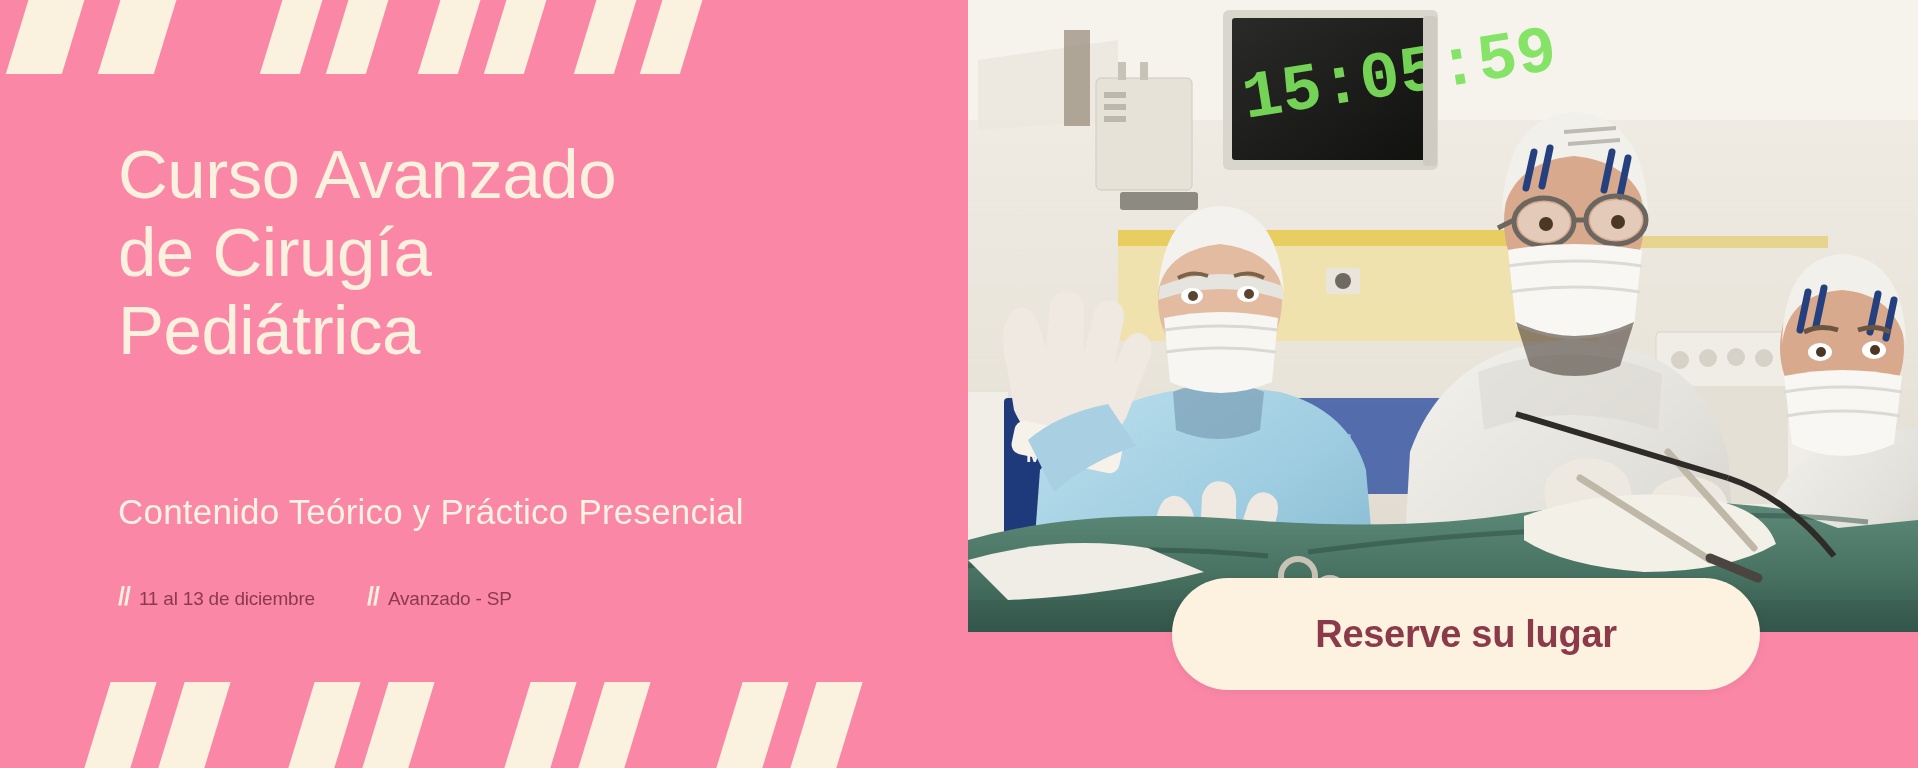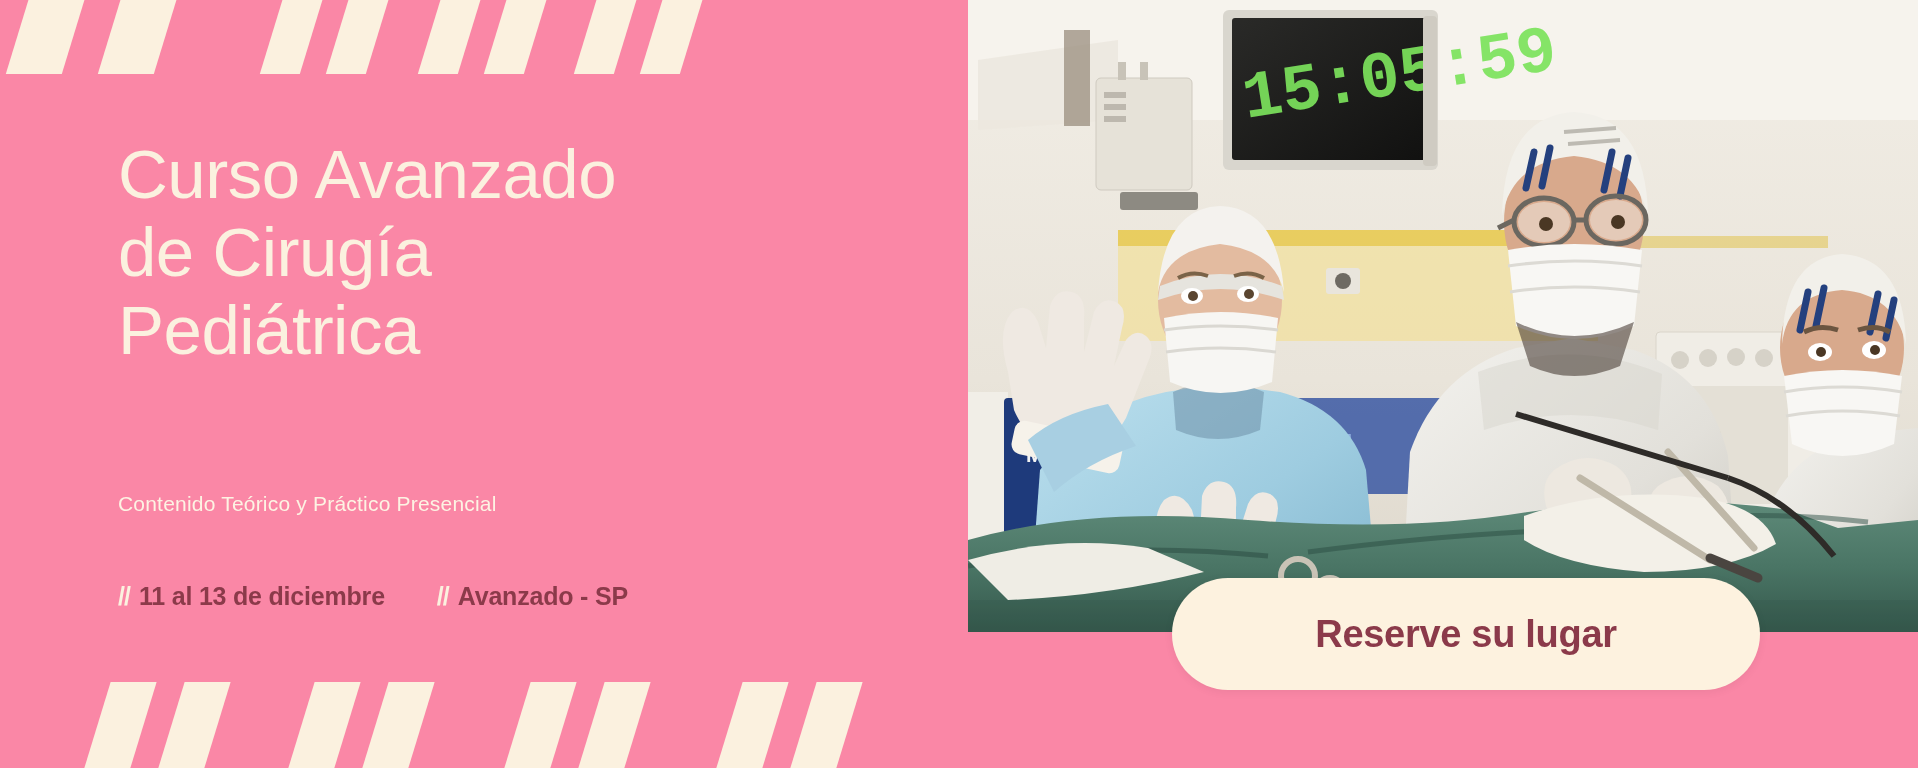--- a/index.html
+++ b/index.html
@@ -33,35 +33,35 @@
     color:#FBF1DF;
     font-size:69px;
     line-height:1.13;
     font-weight:400;
     letter-spacing:-0.5px;
     white-space:pre-line;
   }
   .subtitle{
     position:absolute;left:118px;top:492px;
     color:#FDF3E3;
-    font-size:21px;
+    font-size:35px;
     font-weight:400;
     letter-spacing:0.2px;
   }
   .meta-row{
     position:absolute;left:118px;top:582px;
     display:flex;align-items:center;gap:52px;
   }
   .meta-item{display:flex;align-items:baseline;gap:9px;}
   .meta-slashes{
     color:#FBF1DF;font-size:25px;font-weight:700;
     letter-spacing:-1px;
   }
   .meta-text{
-    color:#8B3A4A;font-size:25px;font-weight:700;letter-spacing:-0.2px;
+    color:#8B3A4A;font-size:19px;font-weight:400;letter-spacing:-0.2px;
   }
 
   
   .photo{
     position:absolute;left:968px;top:0;
     width:950px;height:632px;
     overflow:hidden;
     background:#EDE7DC;
   }
   .photo svg{display:block;width:100%;height:100%;}

